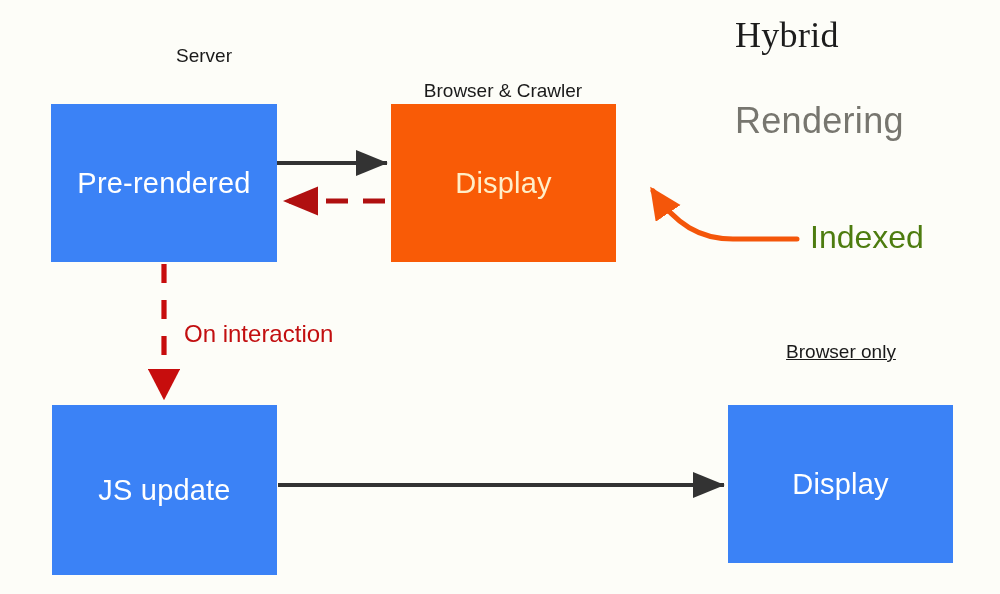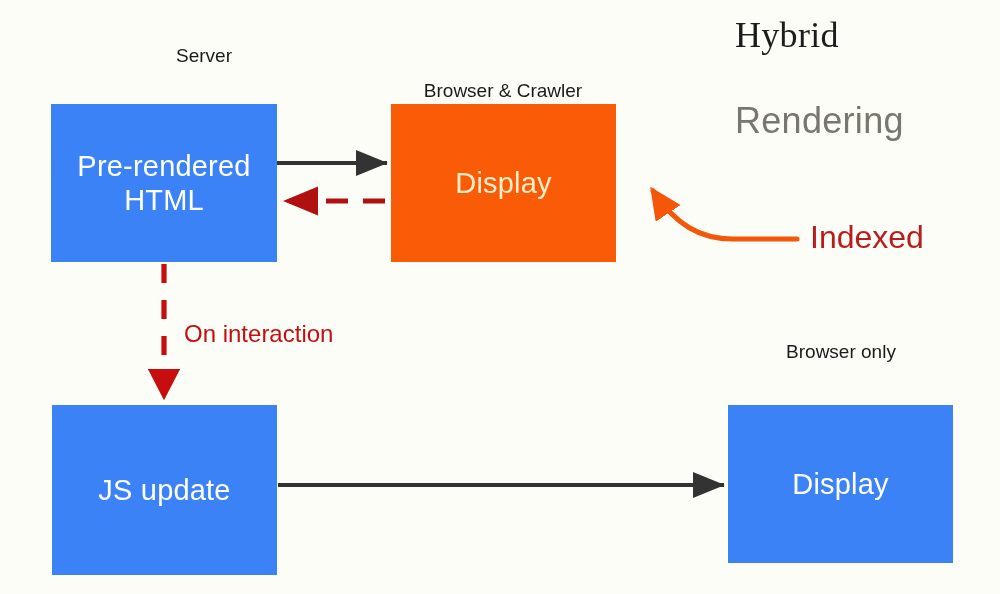--- a/index.html
+++ b/index.html
@@ -62,21 +62,21 @@
     color: #77766f;
     font-size: 36px;
     letter-spacing: 0.3px;
     white-space: nowrap;
     margin-top: 28px;
   }
 
   
   #label-server       { left: 112px; top: 45px; width: 120px; text-align: right; }
   #label-browser-crawler { left: 398px; top: 45px; width: 210px; margin-top: 35px; }
-  #label-browser-only { left: 751px; top: 341px; width: 180px; }
+  #label-browser-only { left: 751px; top: 341px; width: 180px; text-decoration: underline; }
 
   #node-prerendered-html {
     left: 51px; top: 104px; width: 226px; height: 158px;
     font-size: 29px;
   }
   #node-display-top {
     left: 391px; top: 104px; width: 225px; height: 158px;
     font-size: 29px;
   }
   #node-js-update {
@@ -88,21 +88,21 @@
     font-size: 29px;
   }
 
   #label-on-interaction {
     left: 184px; top: 320px;
     color: #c20f10;
     font-size: 24px;
   }
   #label-indexed {
     left: 810px; top: 219px;
-    color: #b91c1c;
+    color: #4d7c0f;
     font-size: 32px;
   }
   #title-hybrid  { left: 735px; top: 14px; }
   #title-rendering { left: 735px; top: 72px; }
 </style>
 </head>
 <body>
 
 <div id="stage">
 
@@ -145,21 +145,20 @@
 
   <div class="node-label" id="label-server">Server</div>
 
   <div class="node-label" id="label-browser-crawler">Browser &amp; Crawler</div>
 
   <div class="node-label" id="label-browser-only">Browser only</div>
 
   <div class="node node-blue" id="node-prerendered-html">
     <div>
       <div>Pre-rendered</div>
-      <div>HTML</div>
     </div>
   </div>
 
   <div class="node node-orange" id="node-display-top">
     <span>Display</span>
   </div>
 
   <div class="node node-blue" id="node-js-update">
     <span>JS update</span>
   </div>

